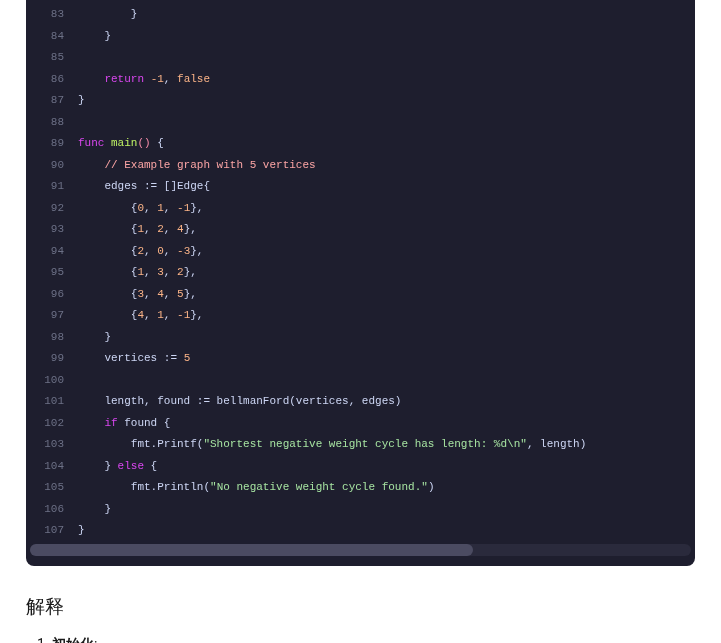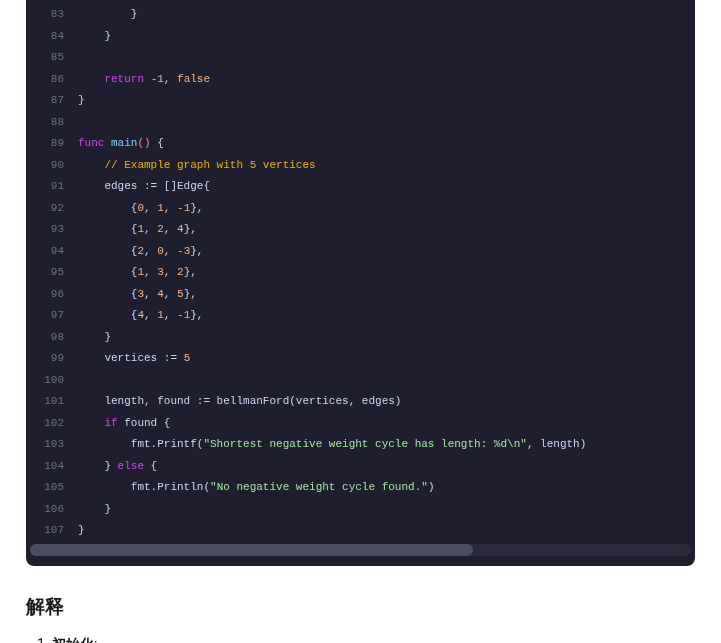--- a/index.html
+++ b/index.html
@@ -33,25 +33,25 @@
     text-align: right;
     padding-right: 14px;
     flex-shrink: 0;
     user-select: none;
   }
   .code {
     color: #cdd6f4;
     flex: 1;
   }
   .kw   { color: #d946ef; }   
-  .fn   { color: #7dd3fc; }   
+  .fn   { color: #bef264; }   
   .pn   { color: #f38ba8; }   
   .num  { color: #fab387; }   
   .str  { color: #a6e3a1; }   
-  .cmt  { color: #eab308; text-align: right; }   
+  .cmt  { color: #fca5a5; text-align: right; }   
   .hscroll {
     height: 12px;
     margin: 2px 4px 0 4px;
     background: #2a2a3c;
     border-radius: 6px;
     position: relative;
   }
   .hscroll-thumb {
     position: absolute;
     left: 0;
@@ -59,21 +59,21 @@
     height: 100%;
     width: 67%;
     background: #4b4b61;
     border-radius: 6px;
   }
   .explain {
     margin: 28px 26px 0 26px;
   }
   .explain h2 {
     font-size: 19px;
-    font-weight: 700;
+    font-weight: 400;
     margin: 0 0 16px 0;
   }
   .explain ol {
     margin: 0;
     padding-left: 26px;
     font-size: 14px;
   }
   .explain li { margin-bottom: 6px; }
   .explain .item-title { font-weight: 700; }
 </style>

